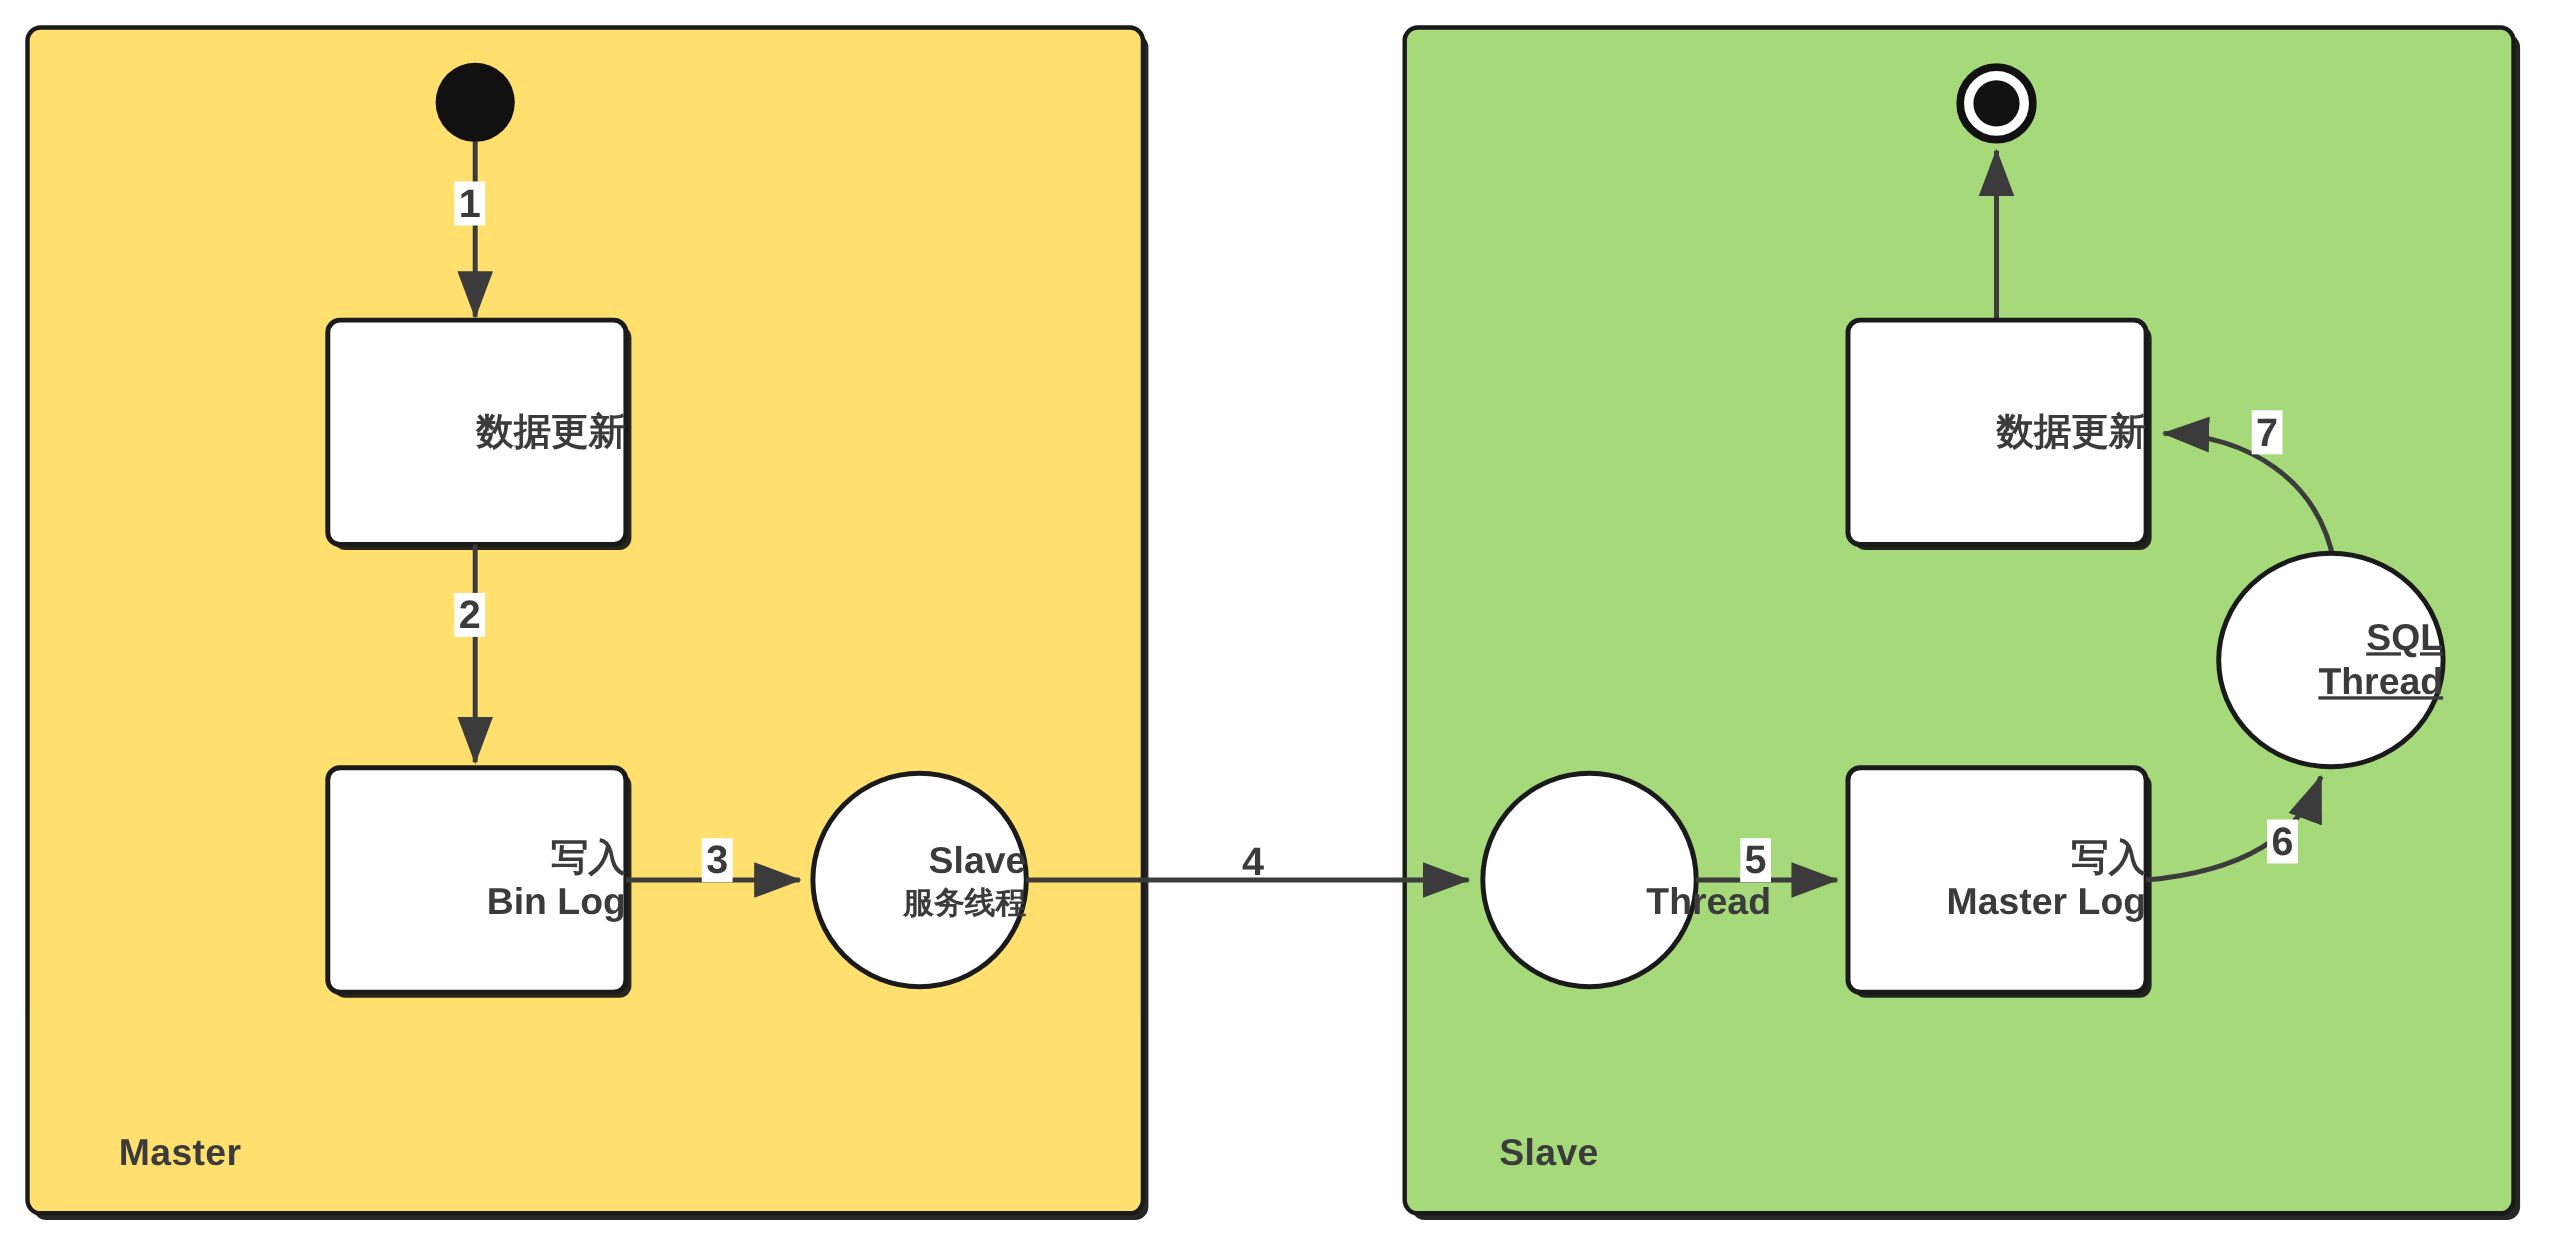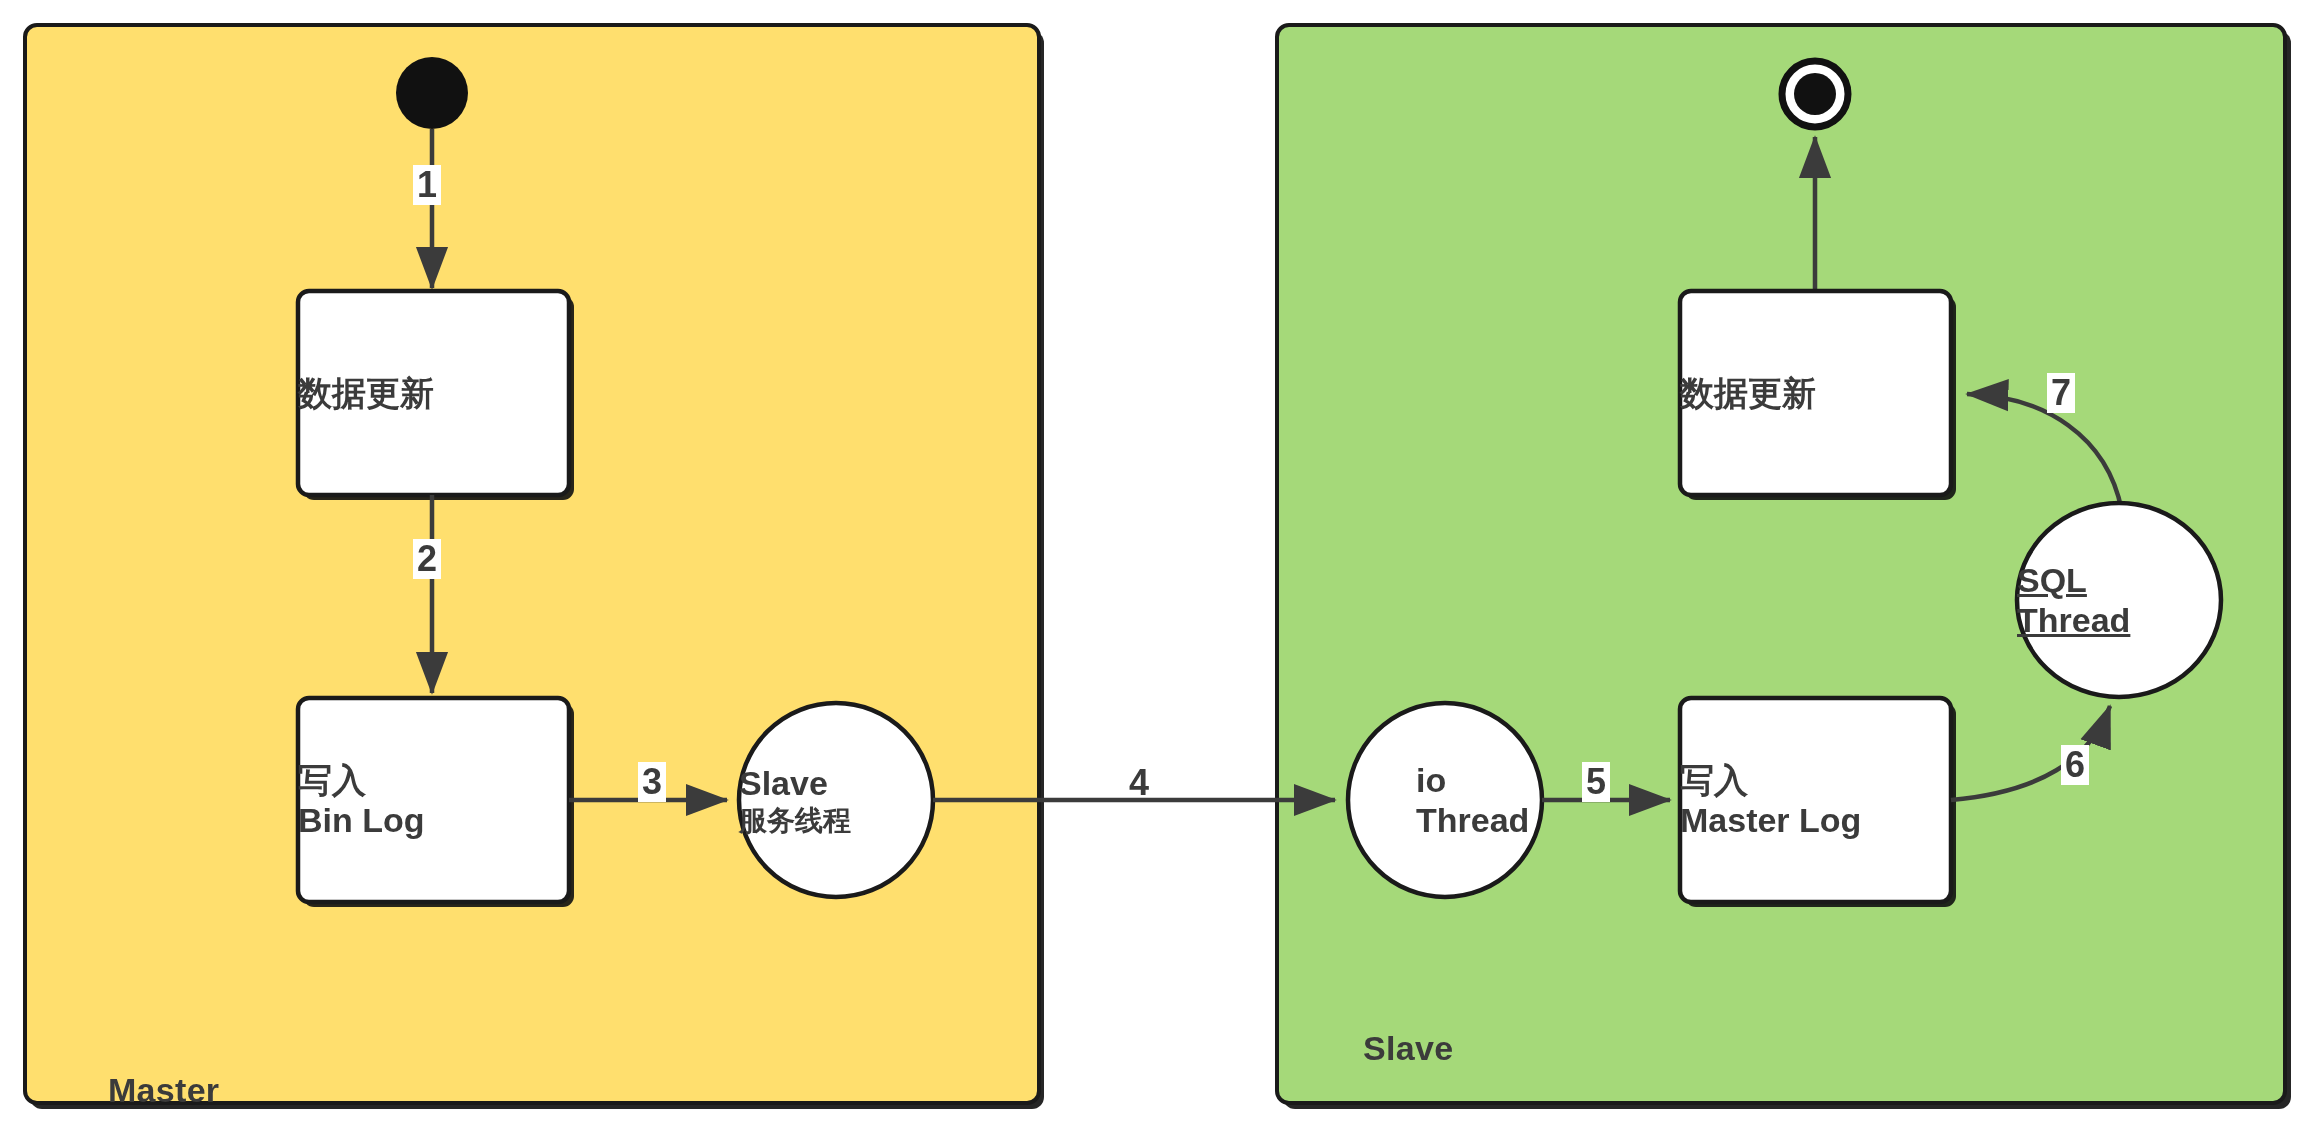--- a/index.html
+++ b/index.html
@@ -21,21 +21,21 @@
     font-size:34px;
     font-weight:bold;
     color:#3b3b3b;
     letter-spacing:0.3px;
     white-space:nowrap;
   }
   .node-label{
     position:absolute;
     display:flex;
     flex-direction:column;
-    align-items:flex-start;
+    align-items:flex-end;
     justify-content:center;
     text-align:center;
     color:#3b3b3b;
     font-size:34px;
     font-weight:bold;
     line-height:1.18;
     white-space:nowrap;
     pointer-events:none;
   }
   .node-label .cjk{font-weight:bold;}
@@ -104,21 +104,21 @@
     <ellipse cx="1445" cy="800" rx="97" ry="97" fill="#ffffff" stroke="#1a1a1a" stroke-width="4.5"></ellipse>
 
     <line x1="1542" y1="800" x2="1670" y2="800" stroke="#3b3b3b" stroke-width="4.5" marker-end="url(#arrow)"></line>
 
     <rect x="1685" y="703" width="271" height="204" rx="11" ry="11" fill="#111111" opacity="0.9"></rect>
     <rect x="1680" y="698" width="271" height="204" rx="11" ry="11" fill="#ffffff" stroke="#1a1a1a" stroke-width="4.5"></rect>
 
     <path d="M 1951 800 C 2040 792 2090 760 2110 706" fill="none" stroke="#3b3b3b" stroke-width="4.5" marker-end="url(#arrow)"></path>
   </svg>
 
-  <div class="panel-label" style="left:108px; top:1029px;margin-top:42px;">Master</div>
+  <div class="panel-label" style="left:108px; top:1029px;">Master</div>
 
   <div class="panel-label" style="left:1363px; top:1029px;">Slave</div>
 
   <div class="node-label" style="left:298px; top:291px; width:271px; height:204px;">
     <span class="cjk">数据更新</span>
   </div>
 
   <div class="node-label" style="left:298px; top:698px; width:271px; height:204px;">
     <span class="cjk">写入</span>
     <span>Bin Log</span>

